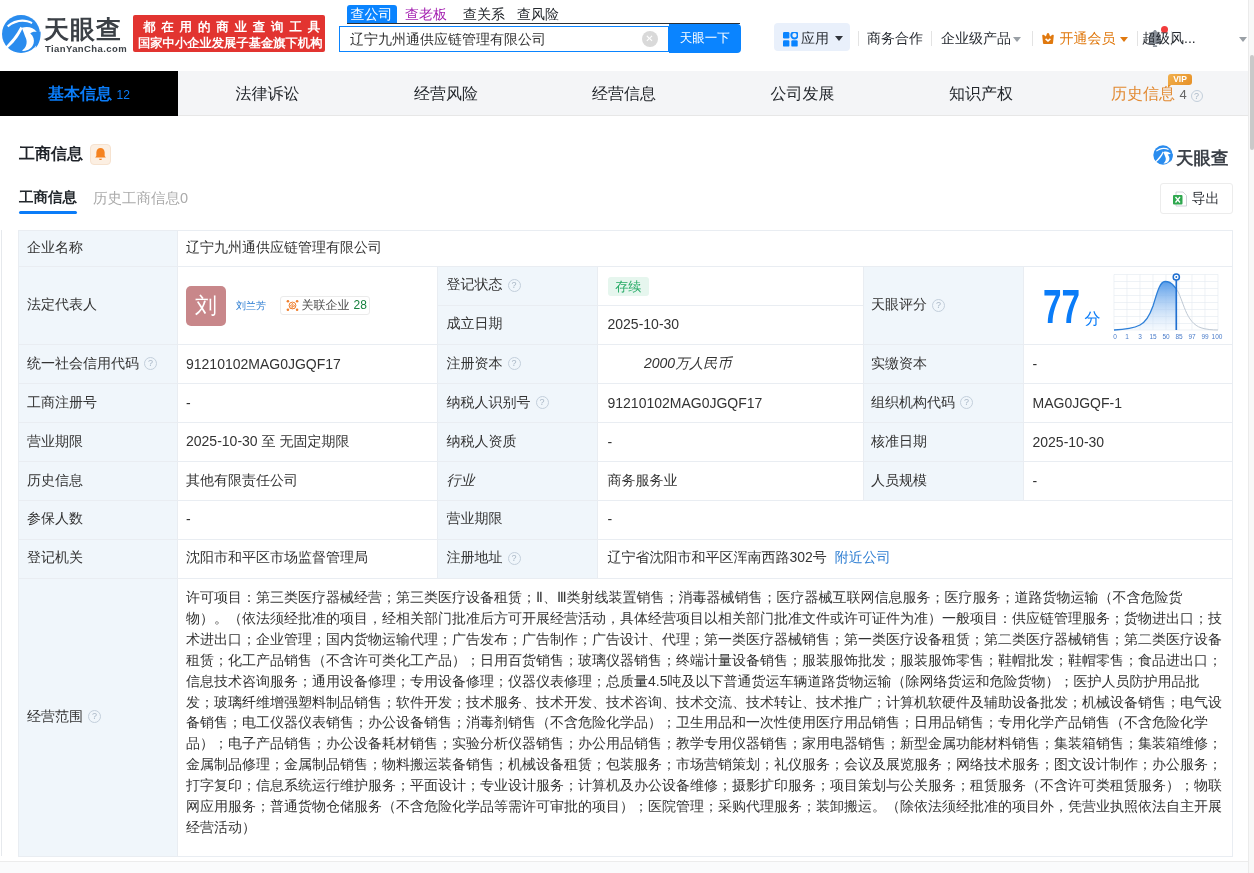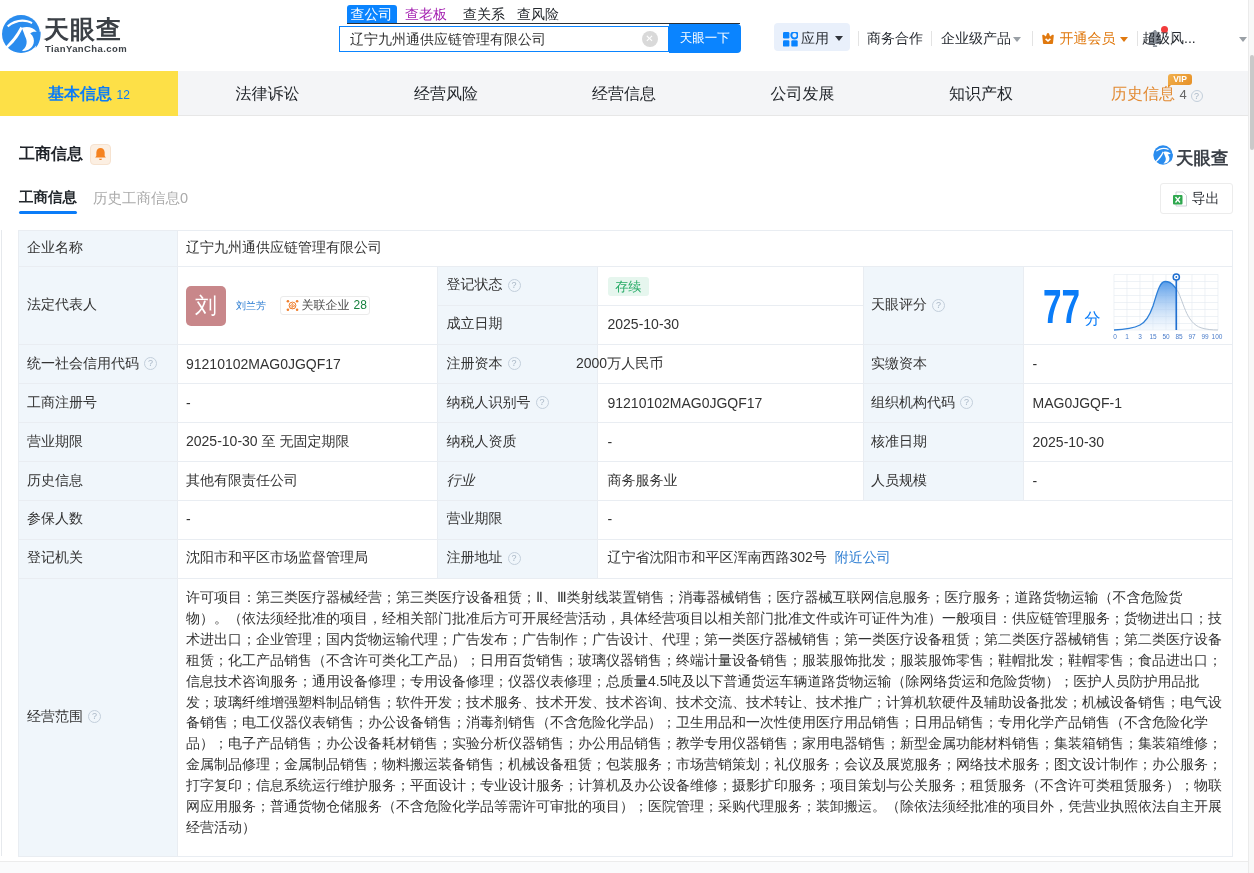--- a/index.html
+++ b/index.html
@@ -22,20 +22,24 @@
   <svg class="abs" style="left:1px;top:14px;" width="40" height="40" viewBox="0 0 40 40">
     <circle cx="20" cy="20" r="19" fill="#2a8cee"></circle>
     <path d="M6 11.5 C 13 5 23.5 3.5 31.5 8.2 L 30.7 10 C 23 6 14.5 7.5 7.3 13.2 Z" fill="#fff"></path>
     <path d="M4 33.5 C 9.5 27.5 15.5 21 19.5 12.8 L 21.6 14.3 C 18 22.8 12.2 29.8 5.4 35.2 Z" fill="#fff"></path>
     <path d="M20.8 13.8 C 27 12 32.5 13.6 35.8 18 C 33 17.5 30.5 18.2 29.3 19.6 C 32.4 22 33.6 25.8 32.6 29.6 C 31.2 34.6 26.2 37.6 20.8 36.8 C 25.2 33.8 26.8 28.6 24.8 24 C 23.6 21.2 22.2 17.2 20.8 13.8 Z" fill="#fff"></path>
     <path d="M39.6 17.5 C 36.2 17.9 33.6 20.2 33 23.4 C 35.2 27.2 35.7 30.8 34.6 34 C 38 30.4 40 24.6 39.6 17.5 Z" fill="#2a8cee"></path>
   </svg>
   <div class="abs" style="left:44px;top:16px;font-size:25px;line-height:26px;font-weight:bold;color:#3b4046;letter-spacing:1px;">天眼查</div>
   <div class="abs" style="left:45px;top:44.5px;font-size:9.5px;line-height:7px;font-weight:bold;color:#3b4046;letter-spacing:0.4px;">TianYanCha.com</div>
 
+  <div class="abs" style="left:133px;top:15px;width:192px;height:37px;background:#e23430;border-radius:2px;color:#fff;">
+    <div class="abs" style="left:10px;top:4px;font-size:12.5px;font-weight:bold;letter-spacing:5.8px;white-space:nowrap;">都在用的商业查询工具</div>
+    <div class="abs" style="left:5px;top:20px;font-size:12.3px;font-weight:bold;white-space:nowrap;">国家中小企业发展子基金旗下机构</div>
+  </div>
 
   <div class="abs" style="left:346.5px;top:5px;width:50px;height:18px;background:#0a84ff;border-radius:3px 3px 0 0;color:#fff;font-size:14px;text-align:center;line-height:18.5px;">查公司</div>
   <div class="abs" style="left:405px;top:5px;font-size:14px;color:#a21caf;line-height:18.5px;">查老板</div>
   <div class="abs" style="left:463px;top:5px;font-size:14px;color:#24282d;line-height:18.5px;">查关系</div>
   <div class="abs" style="left:517px;top:5px;font-size:14px;color:#24282d;line-height:18.5px;">查风险</div>
   <div class="abs" style="left:346.5px;top:22.5px;width:393px;height:1.5px;background:#2b3036;"></div>
 
   <div class="abs" style="left:338.5px;top:26px;width:330.5px;height:26px;border:1.5px solid #0a84ff;background:#fff;"></div>
   <div class="abs" style="left:350px;top:26px;height:26px;line-height:26px;font-size:14px;color:#333;">辽宁九州通供应链管理有限公司</div>
   <div class="abs" style="left:641.5px;top:31px;width:16px;height:16px;border-radius:50%;background:#d9d9d9;color:#fff;font-size:10px;text-align:center;line-height:16px;">✕</div>
@@ -67,21 +71,21 @@
     <path d="M8 1 C 8.9 1 9.6 1.7 9.6 2.6 C 12.2 3.3 14 5.7 14 8.5 L14 13 L15.5 15 L0.5 15 L2 13 L2 8.5 C 2 5.7 3.8 3.3 6.4 2.6 C 6.4 1.7 7.1 1 8 1 Z" fill="#8b929b"></path>
     <rect x="5.8" y="16.3" width="4.4" height="1.8" rx="0.9" fill="#8b929b"></rect>
   </svg>
   <div class="abs" style="left:1161px;top:26px;width:7px;height:7px;border-radius:50%;background:#f23c3c;"></div>
   <div class="sep" style="left:1170.5px;"></div>
   <div class="hdr-item" style="left:1142px;top:24px;">超级风...</div>
   <div class="abs" style="left:1239px;top:36.5px;width:0;height:0;border:4px solid transparent;border-top:5px solid #9aa0a6;"></div>
 </div>
 
 <div class="abs" style="left:0;top:71px;width:1254px;height:45px;background:#f4f5f7;border-bottom:1px solid #e7e7e7;"></div>
-<div class="abs" style="left:0;top:71px;width:178px;height:45px;background:#fde047;text-align:center;">
+<div class="abs" style="left:0;top:71px;width:178px;height:45px;background:#000000;text-align:center;">
   <span style="font-size:16px;font-weight:bold;color:#0a7cf8;line-height:45px;">基本信息</span>
   <span style="font-size:12px;color:#0a7cf8;line-height:45px;"> 12</span>
 </div>
 <div class="abs" style="left:178px;top:71px;width:179px;height:45px;text-align:center;font-size:16px;color:#24282d;line-height:45px;">法律诉讼</div>
 <div class="abs" style="left:357px;top:71px;width:178px;height:45px;text-align:center;font-size:16px;color:#24282d;line-height:45px;">经营风险</div>
 <div class="abs" style="left:535px;top:71px;width:178px;height:45px;text-align:center;font-size:16px;color:#24282d;line-height:45px;">经营信息</div>
 <div class="abs" style="left:713px;top:71px;width:179px;height:45px;text-align:center;font-size:16px;color:#24282d;line-height:45px;">公司发展</div>
 <div class="abs" style="left:892px;top:71px;width:178px;height:45px;text-align:center;font-size:16px;color:#24282d;line-height:45px;">知识产权</div>
 <div class="abs" style="left:1111px;top:86px;font-size:16px;color:#e28a33;line-height:16px;">历史信息 <span style="font-size:13px;color:#666;">4</span></div>
 <div class="abs" style="left:1168px;top:73.5px;width:24px;height:11.5px;background:linear-gradient(135deg,#f1b04e,#e69026);border-radius:3px 3px 3px 0;color:#fff;font-size:8.5px;font-weight:bold;text-align:center;line-height:11.5px;">VIP</div>
@@ -223,21 +227,21 @@
       <text x="27" y="66.5">3</text>
     <text x="40" y="66.5">15</text>
       <text x="53" y="66.5">50</text>
       <text x="66" y="66.5">85</text>
     <text x="79" y="66.5">97</text>
       <text x="92" y="66.5">99</text>
       <text x="104" y="66.5">100</text>
   </g>
 </svg>
 <div class="val" style="left:186px;top:344px;height:39px;">91210102MAG0JGQF17</div>
-<div class="val" style="left:576px;top:344px;height:39px;">2000万人民币</div>
+<div class="val" style="left:644px;top:344px;height:39px;font-style:italic;">2000万人民币</div>
 <div class="val" style="left:1032.5px;top:344px;height:39px;">-</div>
 <div class="val" style="left:186px;top:383px;height:39px;">-</div>
 <div class="val" style="left:607.5px;top:383px;height:39px;">91210102MAG0JGQF17</div>
 <div class="val" style="left:1032.5px;top:383px;height:39px;">MAG0JGQF-1</div>
 <div class="val" style="left:186px;top:422px;height:39px;">2025-10-30 至 无固定期限</div>
 <div class="val" style="left:607.5px;top:422px;height:39px;">-</div>
 <div class="val" style="left:1032.5px;top:422px;height:39px;">2025-10-30</div>
 <div class="val" style="left:186px;top:461px;height:39px;">其他有限责任公司</div>
 <div class="val" style="left:607.5px;top:461px;height:39px;">商务服务业</div>
 <div class="val" style="left:1032.5px;top:461px;height:39px;">-</div>

